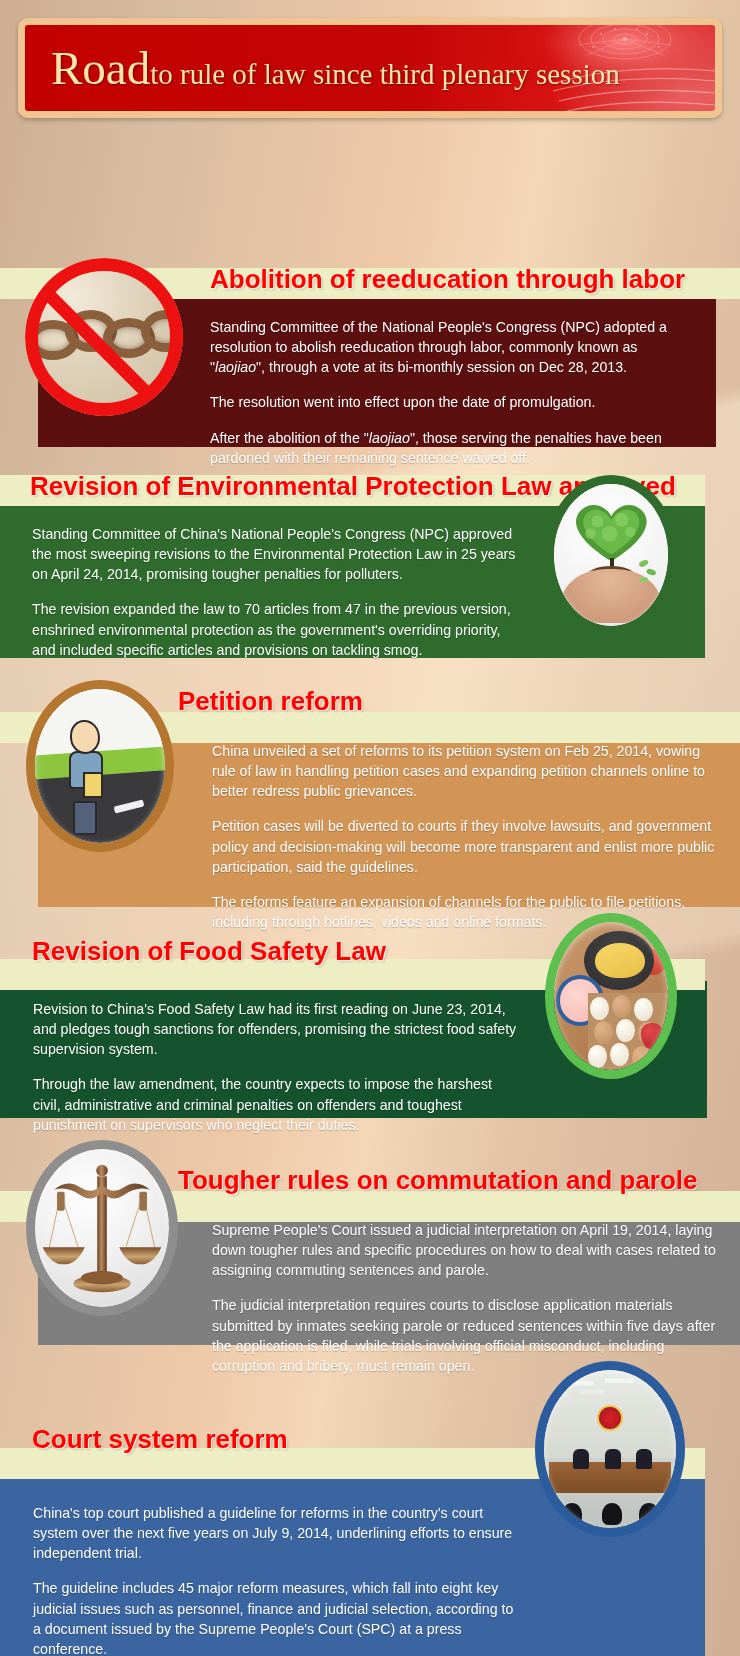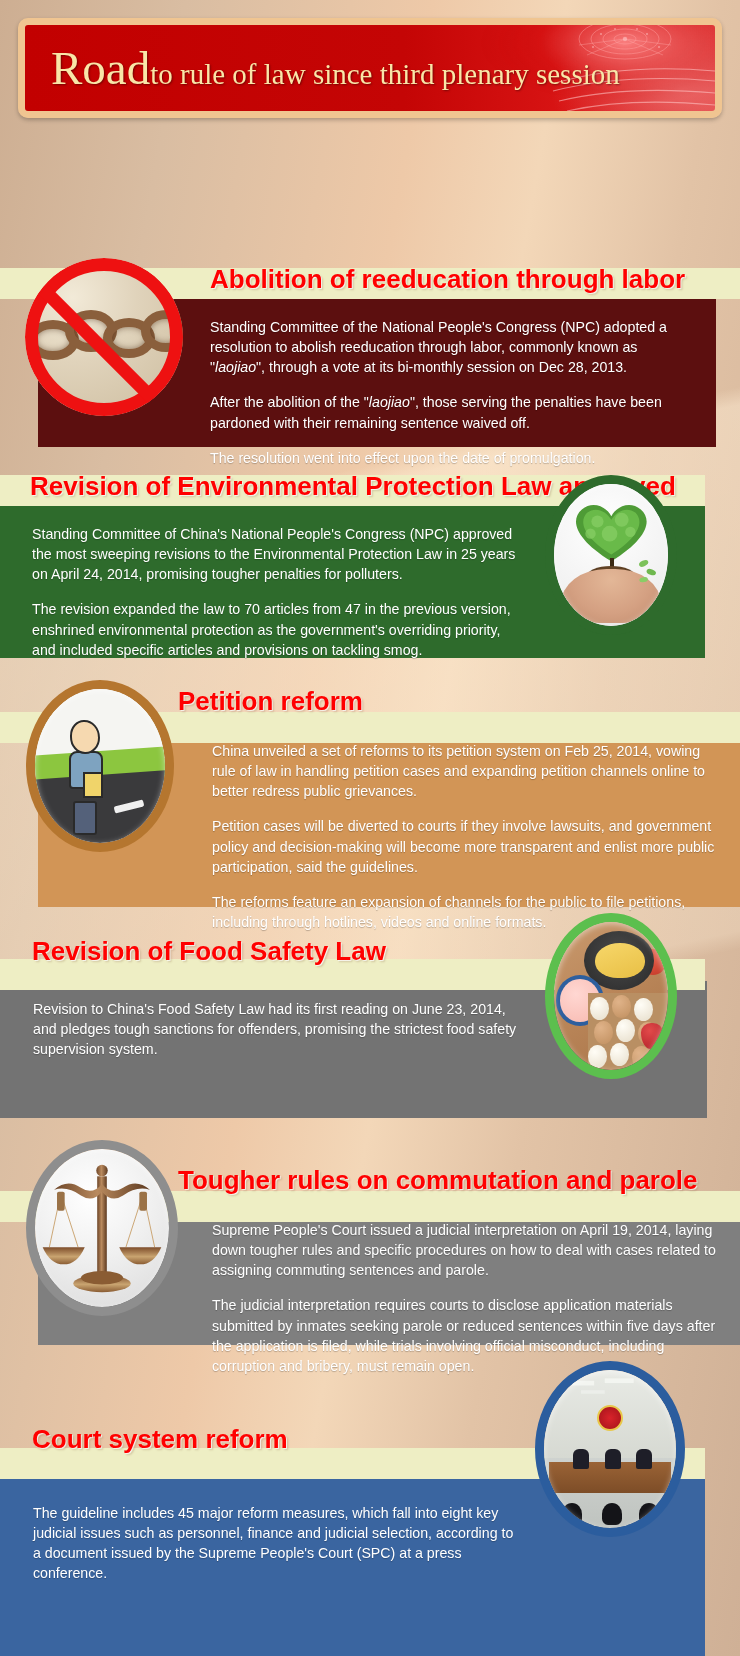--- a/index.html
+++ b/index.html
@@ -280,22 +280,22 @@
       <span class="hl-big">Road</span><span class="hl-small">to rule of law since third plenary session</span>
     </div>
   </div>
 
   <div class="section">
     <div class="title-strip" style="top:150px; width:740px;"></div>
     <div class="sec-title" style="left:210px; top:146px;">Abolition of reeducation through labor</div>
     <div class="panel" style="left:38px; top:181px; width:678px; height:148px; background:#5c0f0f;">
       <div class="body" style="padding-left:172px;">
         <p>Standing Committee of the National People's Congress (NPC) adopted a resolution to abolish reeducation through labor, commonly known as "<em>laojiao</em>", through a vote at its bi-monthly session on Dec 28, 2013.</p>
+        <p>The resolution went into effect upon the date of promulgation.</p>
         <p>After the abolition of the "<em>laojiao</em>", those serving the penalties have been pardoned with their remaining sentence waived off.</p>
-        <p>The resolution went into effect upon the date of promulgation.</p>
       </div>
     </div>
 
     <div class="medallion m-chain" style="left:25px; top:140px;">
       <div class="chain-photo">
         <div class="link" style="left:2px;  top:62px; width:52px; height:40px;"></div>
         <div class="link" style="left:40px; top:52px; width:52px; height:42px;"></div>
         <div class="link" style="left:78px; top:60px; width:52px; height:40px;"></div>
         <div class="link" style="left:116px;top:52px; width:50px; height:42px;"></div>
       </div>
@@ -359,23 +359,24 @@
         <div class="folder"></div>
         <div class="man-head"></div>
       </div>
       <div class="m-ring-hl"></div>
     </div>
   </div>
 
   <div class="section">
     <div class="title-strip" style="top:841px; width:705px;"></div>
     <div class="sec-title" style="left:32px; top:818px;">Revision of Food Safety Law</div>
-    <div class="panel" style="left:0px; top:863px; width:707px; height:137px; background:#737373;">
+    <div class="panel" style="left:0px; top:863px; width:707px; height:137px; background:#14532d;">
       <div class="body" style="padding-left:33px; padding-right:185px;">
         <p>Revision to China's Food Safety Law had its first reading on June 23, 2014, and pledges tough sanctions for offenders, promising the strictest food safety supervision system.</p>
+        <p>Through the law amendment, the country expects to impose the harshest civil, administrative and criminal penalties on offenders and toughest punishment on supervisors who neglect their duties.</p>
       </div>
     </div>
     <div class="medallion m-food" style="left:545px; top:795px;">
       <div class="food-scene">
         <div class="tomato"></div>
         <div class="pan"></div>
         <div class="omelet"></div>
         <div class="bowl"></div>
         <div class="eggs">
           <div class="egg" style="left:2px;  top:4px;"></div>
@@ -436,20 +437,21 @@
       </div>
       <div class="m-ring-hl"></div>
     </div>
   </div>
 
   <div class="section">
     <div class="title-strip" style="top:1330px; width:705px;"></div>
     <div class="sec-title" style="left:32px; top:1306px;">Court system reform</div>
     <div class="panel" style="left:0px; top:1361px; width:705px; height:199px; background:#3a65a0;">
       <div class="body" style="padding-left:33px; padding-right:190px; padding-top:24px;">
+        <p>China's top court published a guideline for reforms in the country's court system over the next five years on July 9, 2014, underlining efforts to ensure independent trial.</p>
         <p>The guideline includes 45 major reform measures, which fall into eight key judicial issues such as personnel, finance and judicial selection, according to a document issued by the Supreme People's Court (SPC) at a press conference.</p>
 
       </div>
     </div>
     <div class="medallion m-court" style="left:535px; top:1243px;">
       <div class="court-scene">
         <div class="court-wall"></div>
         <svg style="position:absolute; left:0; right:0; top:4%; width:100%; height:18%;" viewBox="0 0 100 24" preserveAspectRatio="none">
           <rect x="16" y="4" width="22" height="4" fill="#f4f6f2" opacity="0.9"></rect>
           <rect x="46" y="2" width="22" height="4" fill="#f4f6f2" opacity="0.9"></rect>

